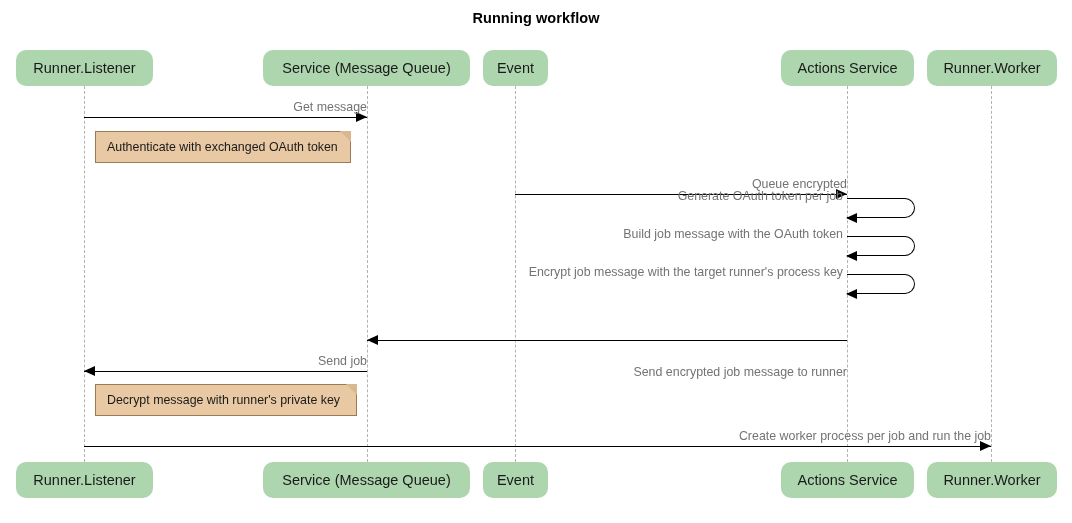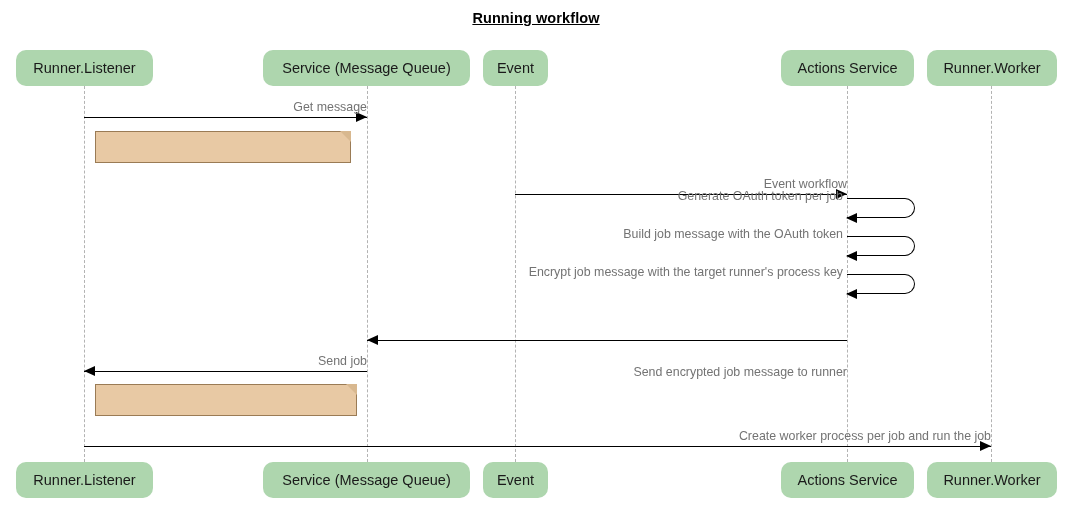--- a/index.html
+++ b/index.html
@@ -17,21 +17,20 @@
   }
   #diagram-title {
     position: absolute;
     left: 0; right: 0;
     top: 10px;
     text-align: center;
     font-size: 14.5px;
     font-weight: bold;
     color: #000000;
     letter-spacing: 0.1px;
-    text-decoration: underline;
   }
   .lifeline-line {
     position: absolute;
     width: 0;
     border-left: 1px dashed #b3b3b3;
   }
   .actor-box {
     position: absolute;
     height: 36px;
     background: #aed6ae;
@@ -127,21 +126,21 @@
     </div>
   <div id="messages">
       <div style="position: absolute; left: 0px; top: 0px; width: 100%; height: 0px;">
         <div class="msg-line" style="left: 84px; top: 117px; width: 283px;"></div>
         <div class="arrowhead right" style="top: 112.2px; left: 356px;"></div>
         <div class="msg-label" style="left: 84px; width: 283px; top: 100px;">Get message</div>
       </div>
       <div style="position: absolute; left: 0px; top: 0px; width: 100%; height: 0px;">
         <div class="msg-line" style="left: 515px; top: 194px; width: 332px;"></div>
         <div class="arrowhead right" style="top: 189.2px; left: 836px;"></div>
-        <div class="msg-label" style="left: 515px; width: 332px; top: 177px;">Event workflow</div>
+        <div class="msg-label" style="left: 515px; width: 332px; top: 177px;">Queue encrypted</div>
       </div>
       <div style="position: absolute; left: 0px; top: 0px; width: 100%; height: 0px;">
         <div class="self-loop" style="left: 847px; top: 198px; width: 68px; height: 20px;"></div>
         <div class="arrowhead left" style="left: 846px; top: 212.5px;"></div>
         <div class="msg-label" style="right: 229px; top: 189px; margin-left: 28px;">Generate OAuth token per job</div>
       </div>
       <div style="position: absolute; left: 0px; top: 0px; width: 100%; height: 0px;">
         <div class="self-loop" style="left: 847px; top: 236px; width: 68px; height: 20px;"></div>
         <div class="arrowhead left" style="left: 846px; top: 250.5px;"></div>
         <div class="msg-label" style="right: 229px; top: 227px; margin-left: 8px;">Build job message with the OAuth token</div>
@@ -163,23 +162,25 @@
       </div>
       <div style="position: absolute; left: 0px; top: 0px; width: 100%; height: 0px;">
         <div class="msg-line" style="left: 84px; top: 446px; width: 907px;"></div>
         <div class="arrowhead right" style="top: 441.2px; left: 980px;"></div>
         <div class="msg-label" style="left: 84px; width: 907px; top: 429px;">Create worker process per job and run the job</div>
       </div>
     </div>
   <div id="notes">
       <div class="note" style="left: 95px; top: 131px; width: 256px; height: 32px;">
         <div class="note-fold"></div>
+        <span>Authenticate with exchanged OAuth token</span>
       </div>
       <div class="note" style="left: 95px; top: 384px; width: 262px; height: 32px;">
         <div class="note-fold"></div>
+        <span>Decrypt message with runner's private key</span>
       </div>
     </div>
   <div id="actors-bottom">
       <div class="actor-box" style="left: 16px; width: 137px; top: 462px;">
         <span>Runner.Listener</span>
       </div>
       <div class="actor-box" style="left: 263px; width: 207px; top: 462px;">
         <span>Service (Message Queue)</span>
       </div>
       <div class="actor-box" style="left: 483px; width: 65px; top: 462px;">

